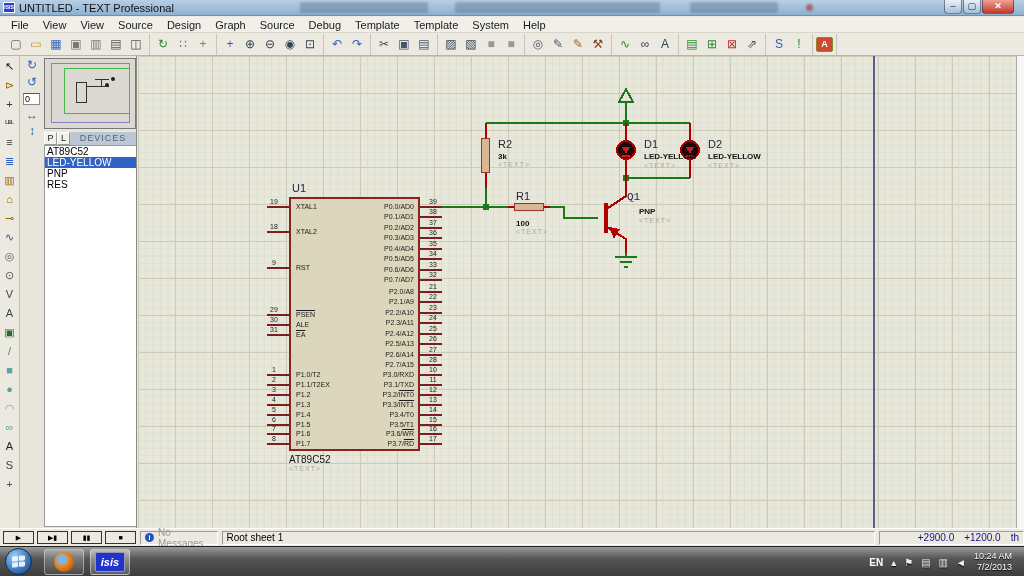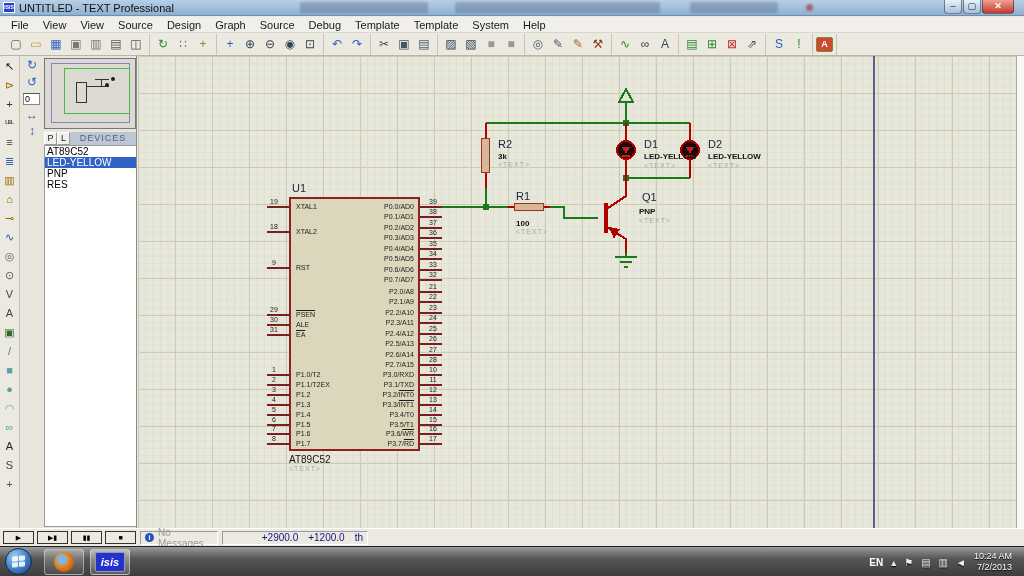--- a/index.html
+++ b/index.html
@@ -594,37 +594,40 @@
     <div class="lbl ph" style="left:378px;top:172px;">&lt;TEXT&gt;</div>
 
     <div class="lbl ref" style="left:506px;top:82px;">D1</div>
     <div class="lbl val" style="left:506px;top:96px;">LED-YELLOW</div>
     <div class="lbl ph" style="left:506px;top:106px;">&lt;TEXT&gt;</div>
 
     <div class="lbl ref" style="left:570px;top:82px;">D2</div>
     <div class="lbl val" style="left:570px;top:96px;">LED-YELLOW</div>
     <div class="lbl ph" style="left:570px;top:106px;">&lt;TEXT&gt;</div>
 
-    <div class="lbl ref" style="left:504px;top:135px;">Q1</div>
+    <div class="lbl ref" style="left:489px;top:135px;font-family:Liberation Mono, monospace;">Q1</div>
     <div class="lbl val" style="left:501px;top:151px;">PNP</div>
     <div class="lbl ph" style="left:501px;top:161px;">&lt;TEXT&gt;</div>
   </div>
   <div id="right-strip"></div>
 
   <div id="statusbar">
     <span id="sim-buttons" style="display:flex;">
         <div class="sim-btn">▶</div>
         <div class="sim-btn">▶▮</div>
         <div class="sim-btn">▮▮</div>
         <div class="sim-btn">■</div>
       </span>
     <div class="sb-panel" id="msg-panel">
       <span id="info-dot">i</span>
       <span>No Messages</span>
     </div>
+    <div class="sb-panel" id="sheet-panel">
+      <span>Root sheet 1</span>
+    </div>
     <div class="sb-panel" id="coord-panel">
       <span>+2900.0</span>
       <span>+1200.0</span>
       <span>th</span>
     </div>
   </div>
 
   <div id="taskbar">
     <div id="start-orb">
       <div class="orb-flag">

